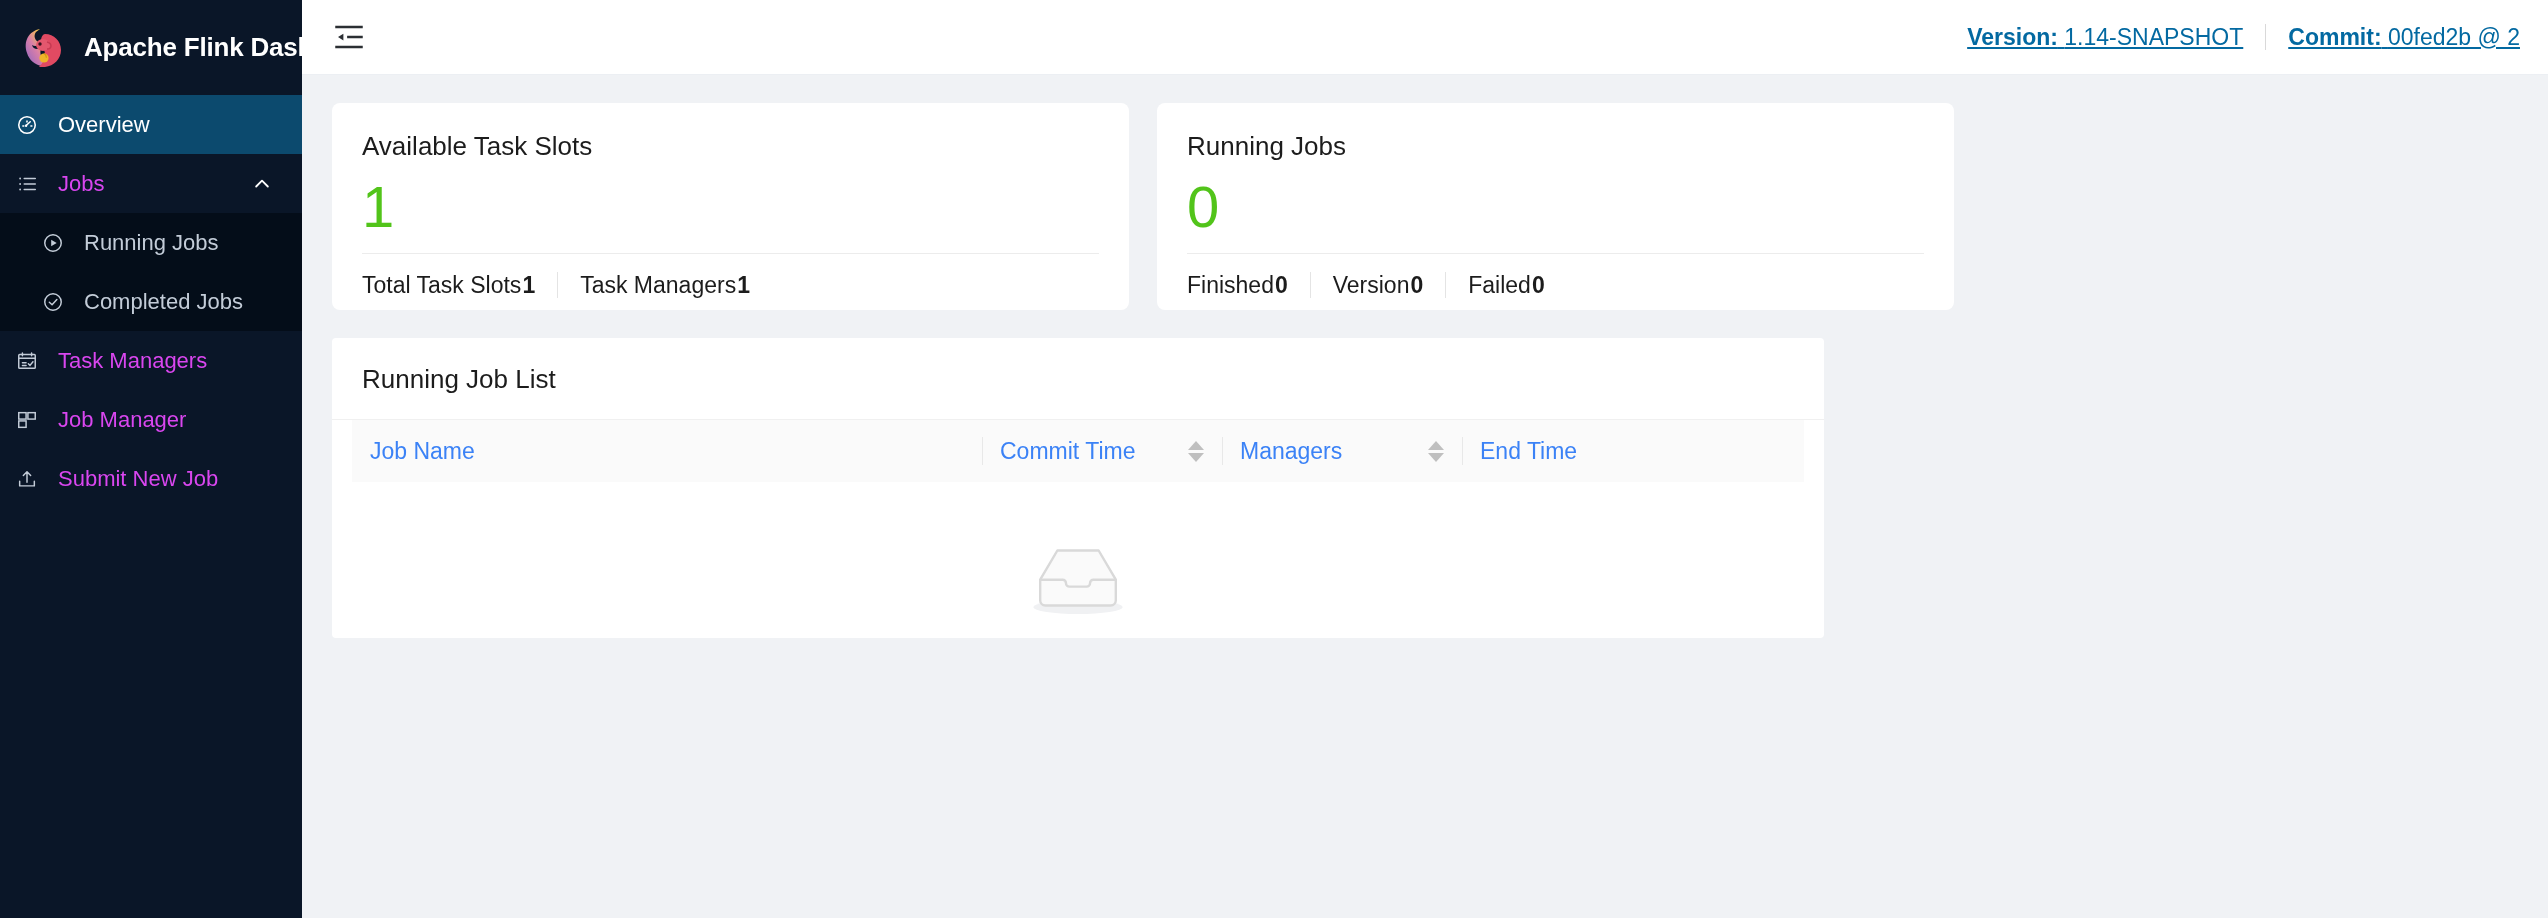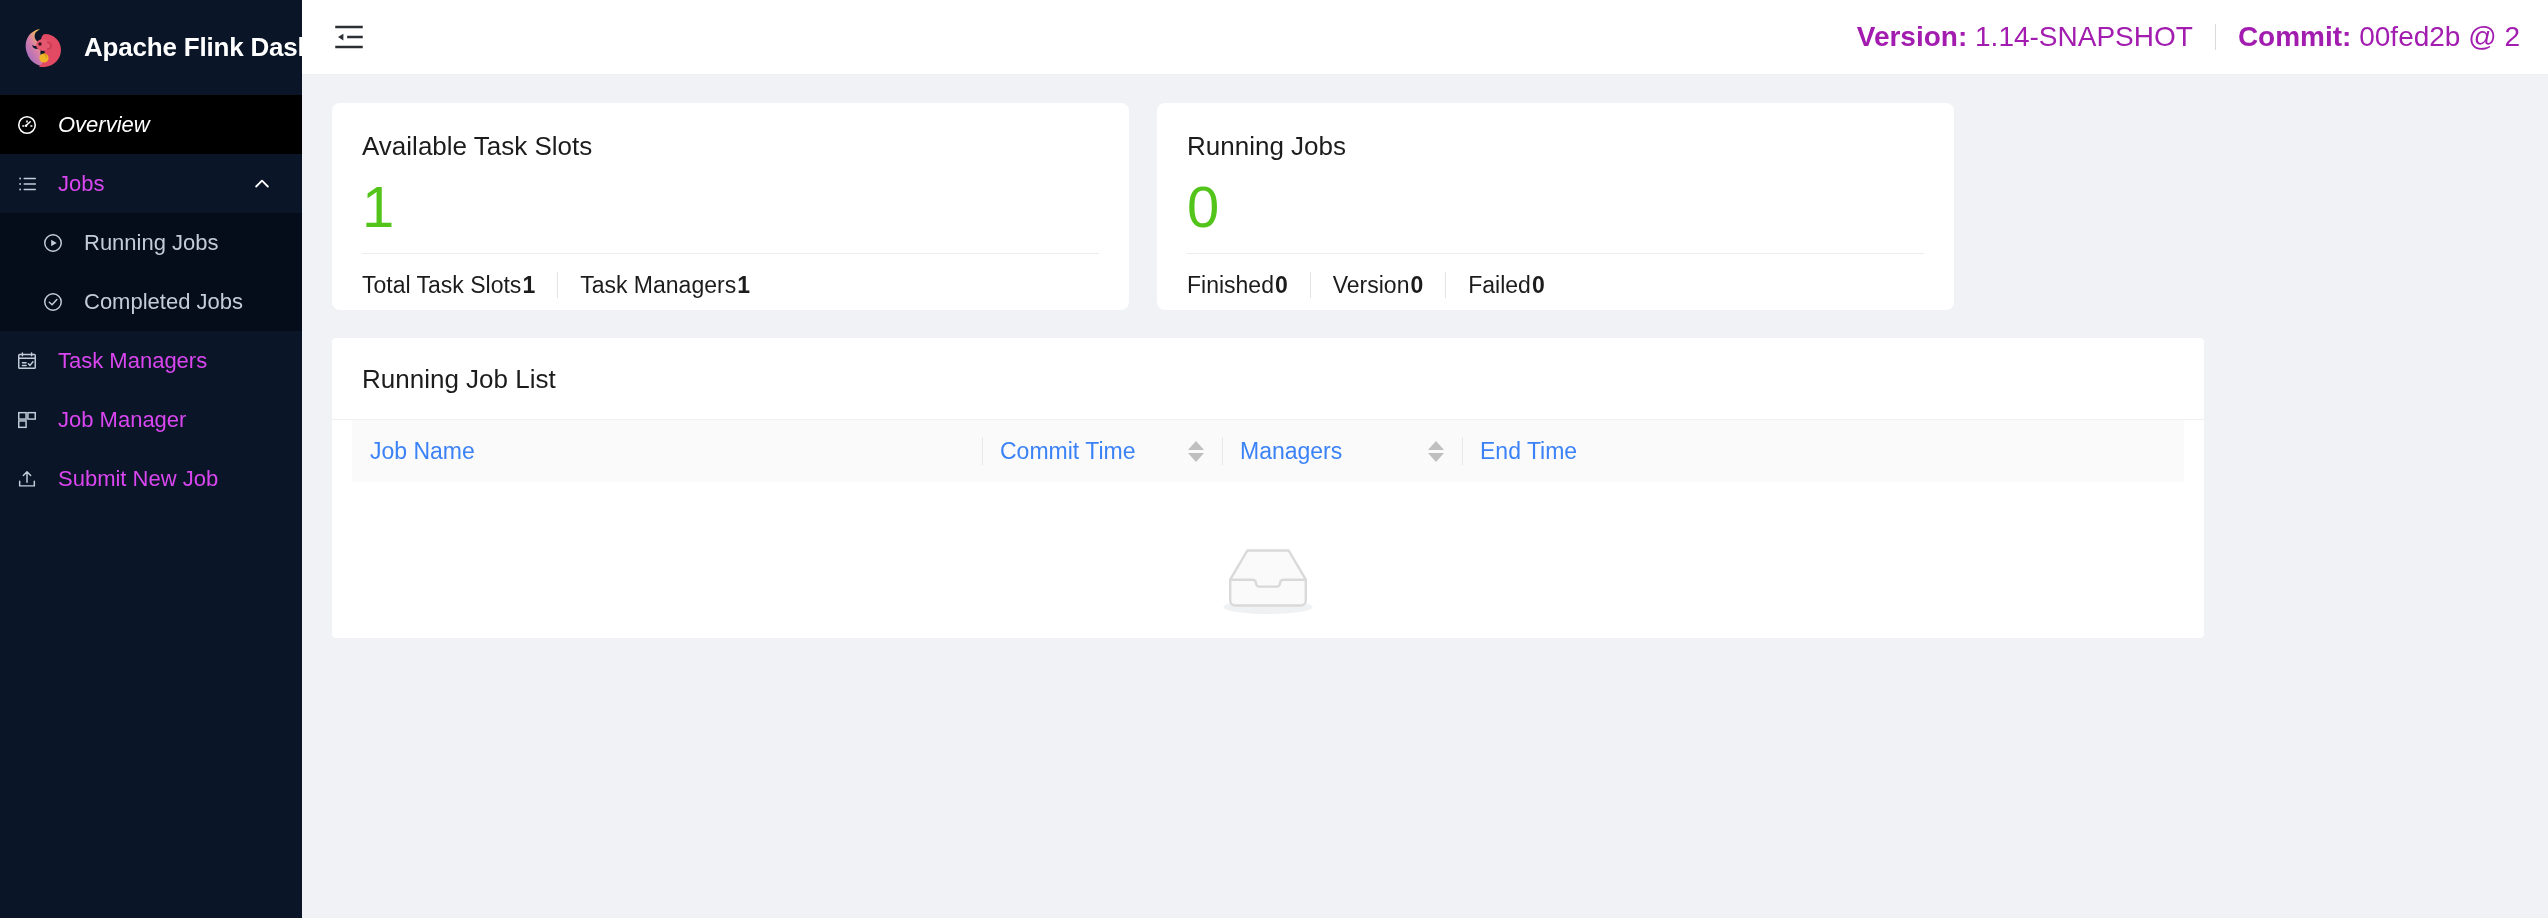--- a/index.html
+++ b/index.html
@@ -29,40 +29,40 @@
     letter-spacing: -0.2px; white-space: nowrap;
   }
 
   .nav { flex: 1 1 auto; }
   .nav-item {
     height: 59px; display: flex; align-items: center;
     padding-left: 16px; gap: 20px;
     color: #d946ef; font-size: 22px;
     cursor: pointer; position: relative;
   }
-  .nav-item.active { background: #000000; color: #ffffff; font-style: italic; }
+  .nav-item.active { background: #0c4a6e; color: #ffffff; }
   .nav-item .ico { width: 22px; height: 22px; flex: 0 0 22px; display: flex; align-items: center; justify-content: center; }
   .nav-item .ico svg { display: block; }
   .nav-label { white-space: nowrap; }
   .caret { margin-left: auto; margin-right: 30px; display: flex; }
 
   .submenu { background: #040d19; }
   .submenu .nav-item { padding-left: 42px; color: #c3ccd8; height: 59px; }
 
   
   .main { flex: 1 1 auto; height: 918px; display: flex; flex-direction: column; background: #f0f2f5; min-width: 0; }
   .topbar {
     height: 75px; flex: 0 0 75px; background: #ffffff;
     display: flex; align-items: center;
     padding: 0 28px 0 26px;
     border-bottom: 1px solid #eceff3;
   }
   .fold-btn { width: 42px; height: 42px; display: flex; align-items: center; justify-content: center; cursor: pointer; }
   .topbar-right { margin-left: auto; display: flex; align-items: center; white-space: nowrap; overflow: hidden; }
-  .meta { font-size: 28px; color: #a21caf; }
+  .meta { font-size: 23px; color: #0369a1; text-decoration: underline; }
   .meta b { font-weight: bold; }
   .meta-sep { display: inline-block; width: 1px; height: 26px; background: #d9d9d9; margin: 0 22px; vertical-align: -5px; }
 
   .content { flex: 1 1 auto; padding: 28px 0 0 30px; overflow: hidden; }
 
   .cards-row { display: flex; gap: 28px; }
   .card {
     background: #ffffff; border-radius: 8px;
     padding: 28px 30px 0 30px;
     height: 207px;
@@ -72,21 +72,21 @@
   .card-title { font-size: 26px; color: #1c1c1c; font-weight: normal; }
   .big-num { font-size: 58px; line-height: 1.15; color: #52c41a; font-weight: normal; margin-top: 12px; }
   .card-divider { height: 1px; background: #ececec; margin-top: 12px; }
   .card-foot { display: flex; align-items: center; padding-top: 18px; font-size: 23px; color: #1c1c1c; }
   .foot-item { display: flex; gap: 1px; white-space: nowrap; }
   .foot-item b { font-weight: bold; }
   .foot-sep { width: 1px; height: 26px; background: #e4e4e4; margin: 0 22px; }
 
   .panel {
     background: #ffffff; border-radius: 4px;
-    margin-top: 28px; width: 1872px;
+    margin-top: 28px; width: 1492px;
     min-height: 300px;
   }
   .panel-head { padding: 26px 30px 24px 30px; border-bottom: 1px solid #f0f0f0; }
   .panel-title { font-size: 26px; color: #1c1c1c; }
 
   .table { width: 100%; }
   .thead { display: flex; background: #fafafa; height: 62px; align-items: center; margin: 0 20px; }
   .th {
     font-size: 23px; color: #3b82f6; padding: 0 18px;
     display: flex; align-items: center; height: 62px;

